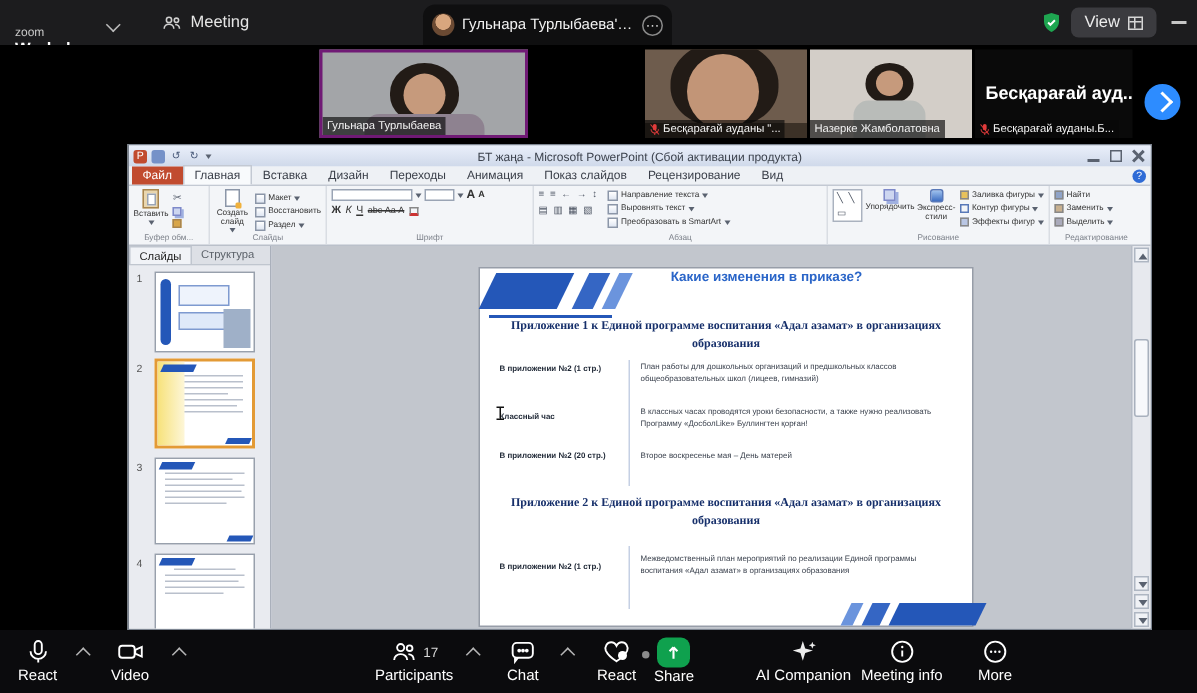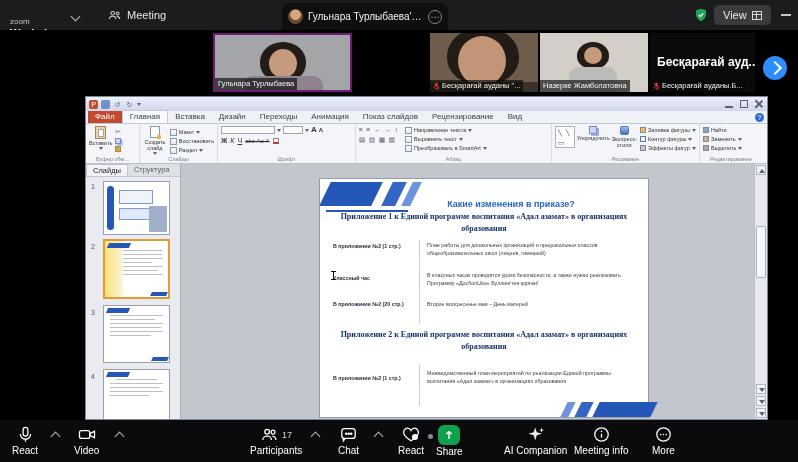--- a/index.html
+++ b/index.html
@@ -87,21 +87,21 @@
   .vscroll{width:13px;background:#e7e9ee;border-left:1px solid #b6bcc6;position:relative;}
   .sarrow{position:absolute;left:1px;width:10px;height:10px;background:#f0f2f6;border:1px solid #aeb6c2;}
   .sarrow::before{content:"";position:absolute;left:2px;width:0;height:0;border-left:3px solid transparent;border-right:3px solid transparent;}
   .sarrow.up{top:1px;} .sarrow.up::before{top:3px;border-bottom:4px solid #5a6270;}
   .sarrow.dn::before{top:3px;border-top:4px solid #5a6270;}
   .sthumb{position:absolute;left:1px;top:62px;width:10px;height:52px;background:#f7f8fb;border:1px solid #a8b0bd;border-radius:2px;}
 
   
   .slide{position:absolute;left:139px;top:15px;width:328px;height:238px;background:#fff;box-shadow:0 0 0 1px #979da8;}
   .sk{position:absolute;transform:skewX(-26deg);}
-  .stitle{position:absolute;left:96px;top:20px;width:190px;text-align:center;font-size:9px;font-weight:bold;color:#2a65c8;}
+  .stitle{position:absolute;left:96px;top:0;width:190px;text-align:center;font-size:9px;font-weight:bold;color:#2a65c8;}
   .shead{position:absolute;left:14px;width:300px;text-align:center;font-family:"Liberation Serif",serif;font-size:8px;font-weight:bold;color:#17306b;line-height:12px;}
   .vline{position:absolute;left:99px;width:1px;background:#c5d0e4;}
   .rlab{position:absolute;left:13px;width:82px;font-size:5.3px;font-weight:bold;color:#1d2634;line-height:7px;}
   .rtxt{position:absolute;left:107px;width:210px;font-size:5.3px;color:#3a414d;line-height:7.5px;}
   .ibeam{position:absolute;left:11px;top:92px;width:5px;height:9px;border-top:1px solid #111;border-bottom:1px solid #111;background:linear-gradient(#111,#111) 50% 0/1px 100% no-repeat;}
 
   
   .btb{position:absolute;left:0;top:420px;width:798px;height:42px;background:#0b0b0d;}
   .titem{position:absolute;top:5px;display:flex;flex-direction:column;align-items:center;gap:1px;color:#fff;}
   .tlabel{font-size:10px;line-height:12px;color:#fff;white-space:nowrap;}
@@ -203,20 +203,21 @@
   <div class="ppt">
 
     <div class="ptitle">
       <div class="qat">
         <span class="qi" style="background:#c14b2f;">P</span>
         <span class="qi" style="background:#7591c8;"></span>
         <span class="qi" style="color:#4a5a7a;">↺</span>
         <span class="qi" style="color:#4a5a7a;">↻</span>
         <span class="dar"></span>
       </div>
+      <span class="t">БТ жаңа - Microsoft PowerPoint (Сбой активации продукта)</span>
       <div class="wctl">
         <span style="width:8px;height:8px;border-bottom:2px solid #5a6270;"></span>
         <span style="width:8px;height:8px;border:1.5px solid #5a6270;"></span>
         <span style="width:8px;height:8px;position:relative;">
             <i style="position:absolute;left:3px;top:-1px;width:1.6px;height:10px;background:#5a6270;transform:rotate(45deg);"></i>
             <i style="position:absolute;left:3px;top:-1px;width:1.6px;height:10px;background:#5a6270;transform:rotate(-45deg);"></i>
           </span>
       </div>
     </div>
 

